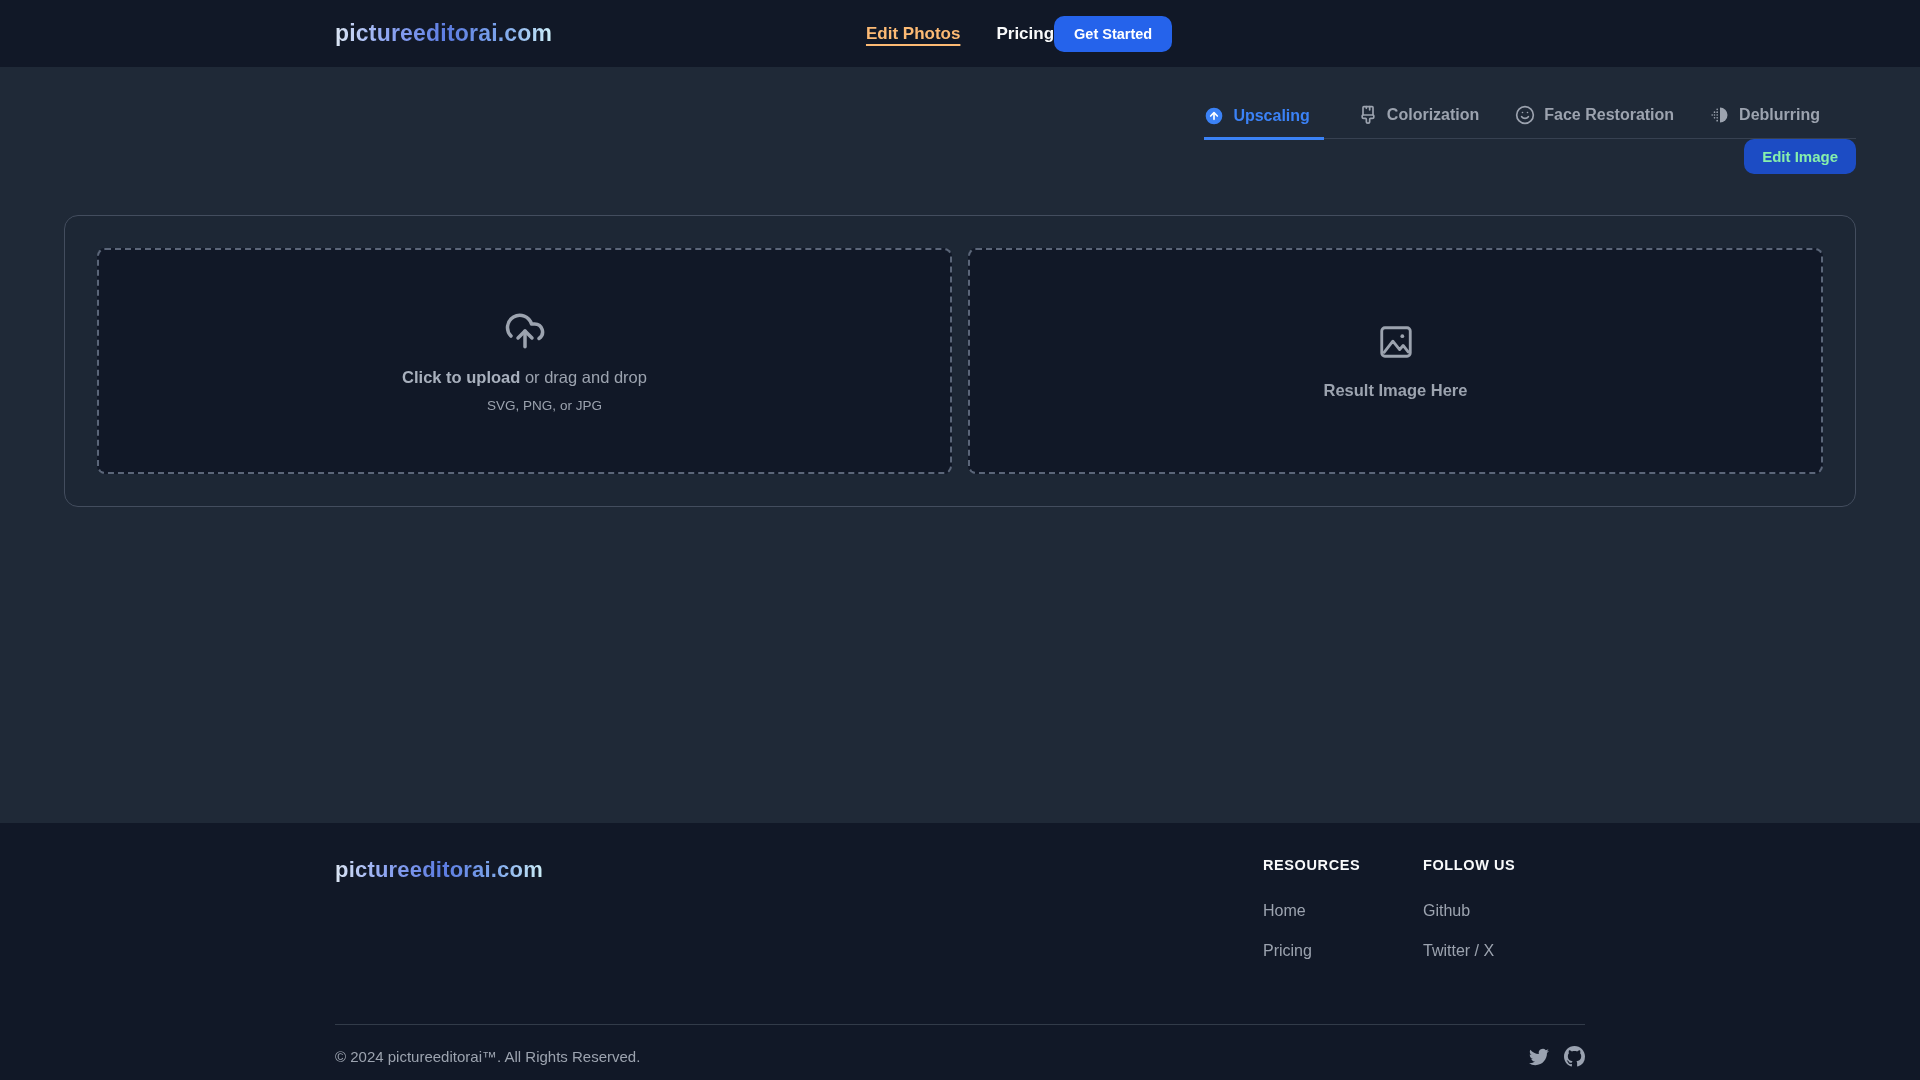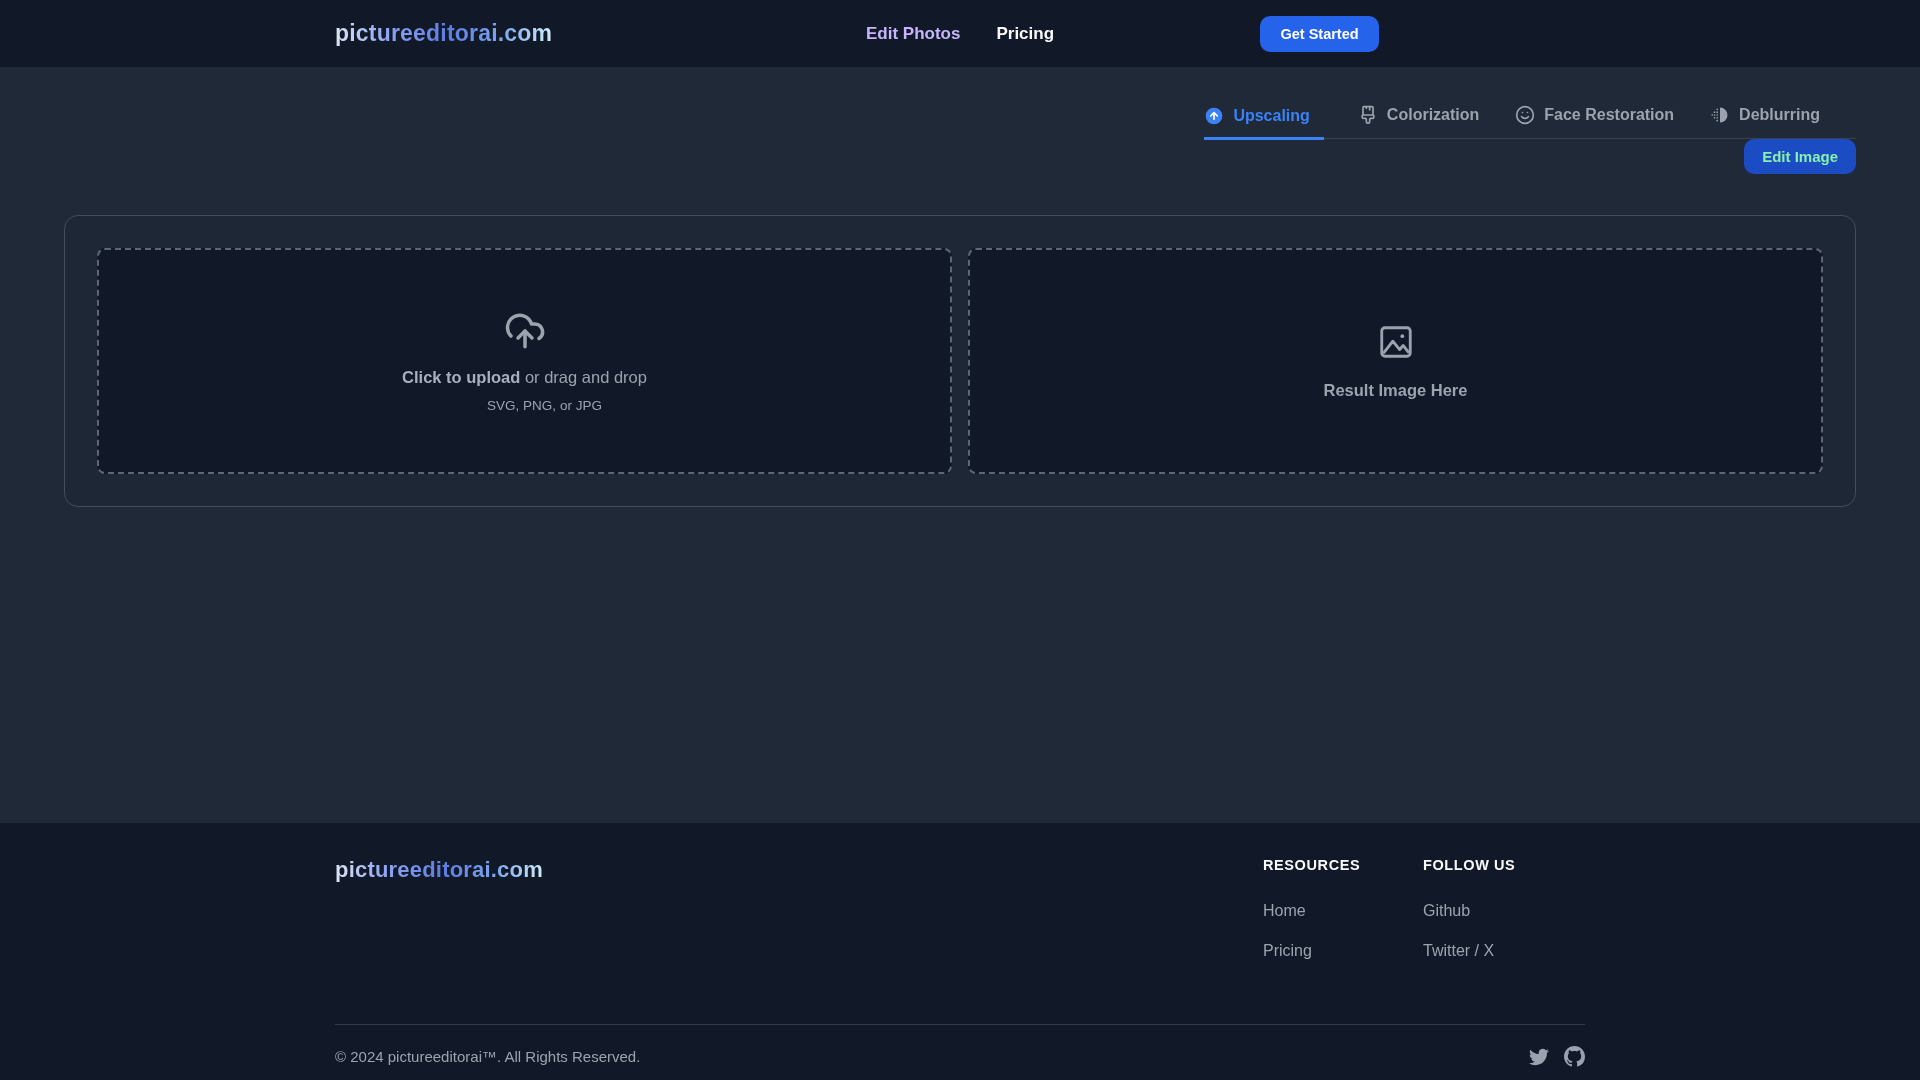--- a/index.html
+++ b/index.html
@@ -21,24 +21,24 @@
   .logo {
     font-size:23px; font-weight:bold; letter-spacing:.2px;
     background:linear-gradient(90deg,#dce6f3 0%,#93a9f3 22%,#5c7ce2 52%,#7fa8ec 78%,#cdeef8 100%);
     -webkit-background-clip:text; background-clip:text;
     color:transparent; white-space:nowrap;
   }
   .header-left { flex:1; display:flex; }
   .header-nav { display:flex; gap:36px; align-items:center; }
   .nav-link { font-size:17px; font-weight:600; color:#f9fafb; text-decoration:none; cursor:pointer; }
   .nav-link.active {
-    color:#c4b5fd; text-underline-offset:5px;
+    color:#fdba74; text-decoration:underline; text-underline-offset:5px;
     text-decoration-thickness:1.5px;
   }
-  .header-right { flex:1; display:flex; justify-content:center; }
+  .header-right { flex:1; display:flex; justify-content:flex-start; }
   .cta-btn {
     background:#2563eb; color:#ffffff; border:none; cursor:pointer;
     font-family:inherit; font-size:14.5px; font-weight:bold;
     padding:10px 20px; border-radius:10px;
   }
   
   .main { flex:1; padding:0 64px; }
   .tabbar { margin-top:38px; display:flex; align-items:flex-end;flex-direction:column; }
   .tabs { flex:1; display:flex; border-bottom:1px solid #374151; }
   .tab {

